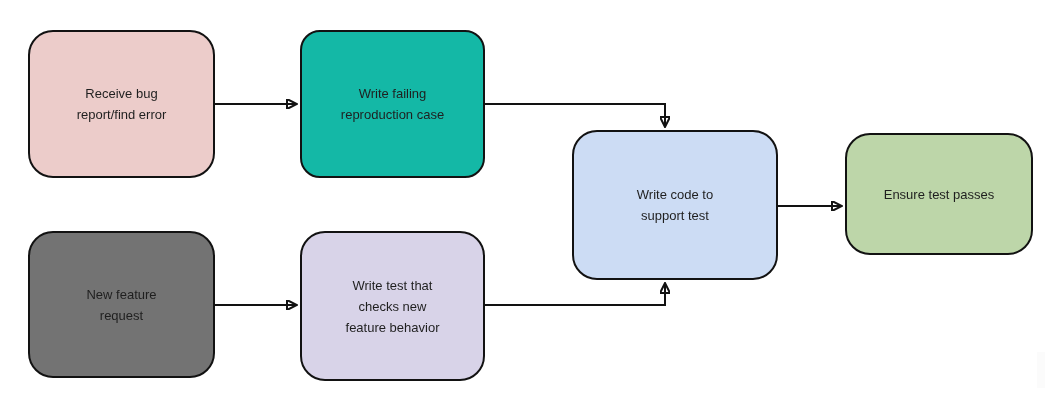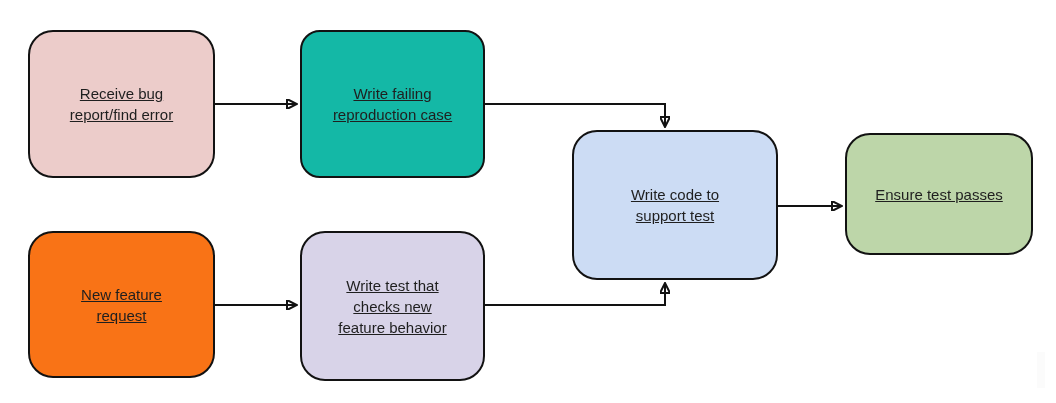--- a/index.html
+++ b/index.html
@@ -20,25 +20,24 @@
     box-sizing: border-box;
     border: 2px solid #121212;
     border-radius: 25px;
     display: flex;
     align-items: center;
     justify-content: center;
     text-align: center;
     padding: 8px 14px;
   }
   .node .label {
-    font-size: 15px;
+    font-size: 13px;
     line-height: 21px;
     color: #1f1f1f;
     white-space: pre-line;
-    text-decoration: underline;
   }
   .n-receive-bug        { left: 28px;  top: 30px;  width: 187px; height: 148px; }
   .n-write-failing      { left: 300px; top: 30px;  width: 185px; height: 148px; }
   .n-new-feature        { left: 28px;  top: 231px; width: 187px; height: 147px; }
   .n-write-test         { left: 300px; top: 231px; width: 185px; height: 150px; }
   .n-write-code         { left: 572px; top: 130px; width: 206px; height: 150px; }
   .n-ensure-pass        { left: 845px; top: 133px; width: 188px; height: 122px; }
   .edges-svg {
     position: absolute;
     left: 0;
@@ -82,21 +81,21 @@
   <div class="node n-receive-bug" style="background: rgb(236, 204, 202);">
     <span class="label">Receive bug
 report/find error</span>
   </div>
 
   <div class="node n-write-failing" style="background: #14b8a6; border-radius: 20px;">
     <span class="label">Write failing
 reproduction case</span>
   </div>
 
-  <div class="node n-new-feature" style="background: #f97316; align-items: center;">
+  <div class="node n-new-feature" style="background: #737373; align-items: center;">
     <span class="label">New feature
 request</span>
   </div>
 
   <div class="node n-write-test" style="background: rgb(216, 211, 232);">
     <span class="label">Write test that
 checks new
 feature behavior</span>
   </div>
 

